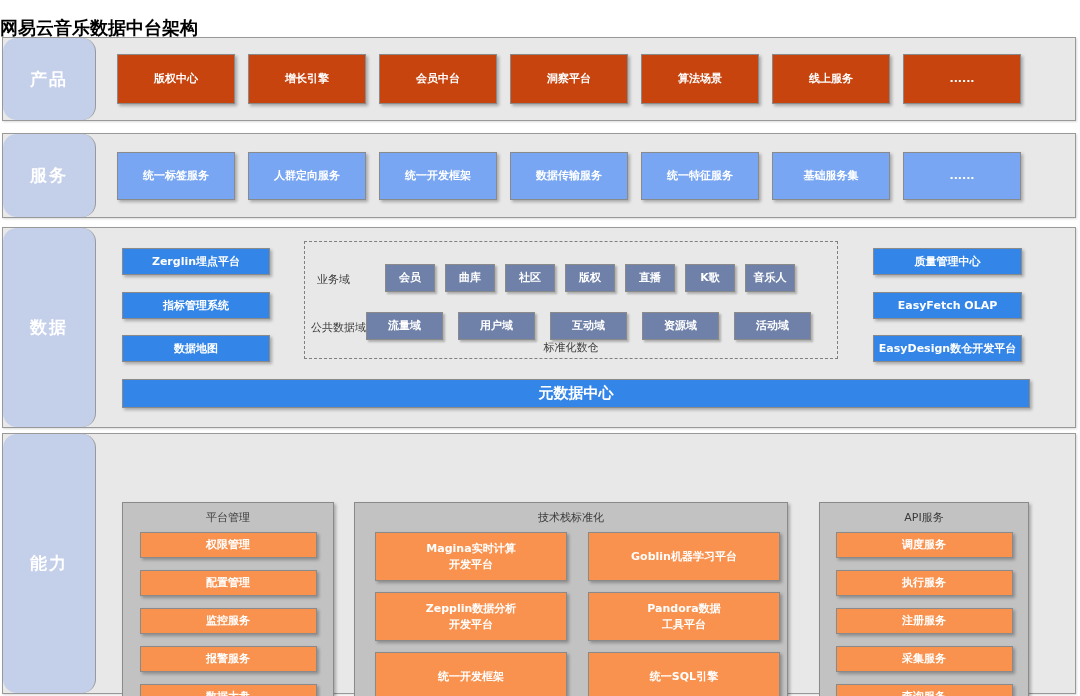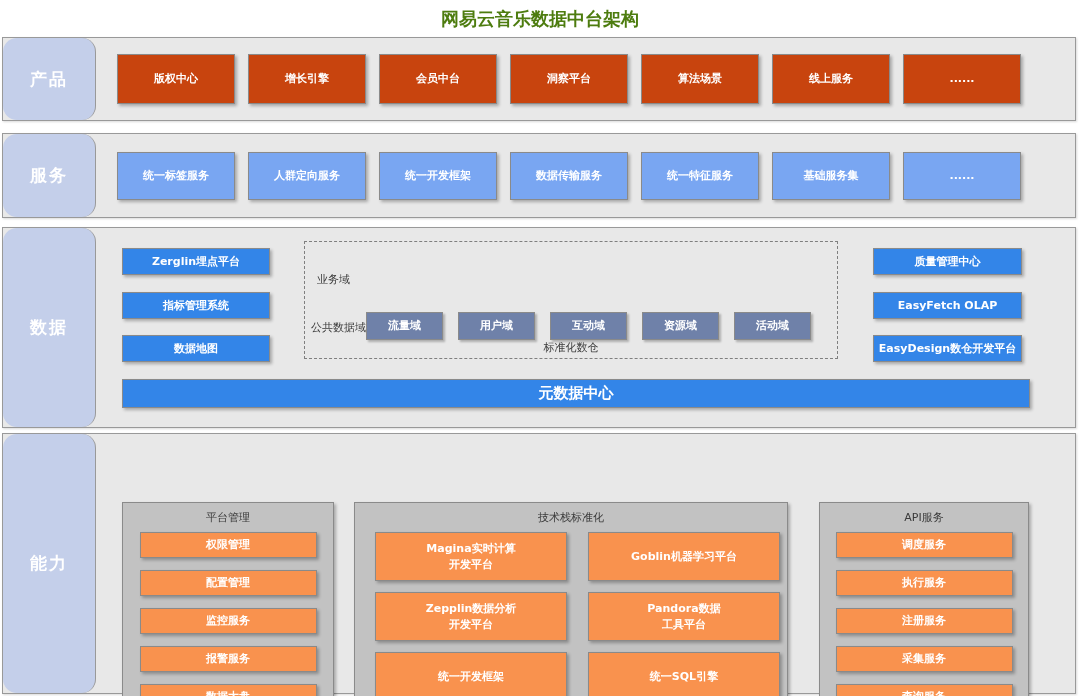--- a/index.html
+++ b/index.html
@@ -2,22 +2,22 @@
 <html><head>
 <meta charset="utf-8">
 <style>
   html,body{margin:0;padding:0;}
   body{
     width:1080px;height:696px;position:relative;background:#ffffff;
     font-family:"DejaVu Sans","Liberation Sans",sans-serif;
     overflow:hidden;
   }
   .title{
-    position:absolute;top:7px;left:0;width:100%;text-align:center;
-    font-size:18px;font-weight:bold;color:#4d7c0f;
+    position:absolute;top:16px;left:0;width:100%;
+    font-size:18px;font-weight:bold;color:#000000;
   }
   .band{
     position:absolute;left:2px;width:1074px;background:#E8E8E8;
     border:1px solid #999;box-sizing:border-box;display:flex;
     box-shadow:1px 1px 2px rgba(0,0,0,0.15);
   }
   #band-product{top:37px;height:84px;}
   #band-service{top:133px;height:85px;}
   #band-data{top:227px;height:201px;}
   #band-capability{top:433px;height:261px;}
@@ -106,20 +106,29 @@
 
 <div class="band" id="band-data">
   <div class="rail">数据</div>
   <div class="content">
     <div class="box blue side-box" style="left:26px;top:20px;">Zerglin埋点平台</div>
     <div class="box blue side-box" style="left:26px;top:64px;">指标管理系统</div>
     <div class="box blue side-box" style="left:26px;top:107px;">数据地图</div>
 
     <div class="warehouse">
       <div class="wh-label" style="left:12px;top:30px;">业务域</div>
+      <div class="wh-row" id="wh-row-business">
+        <div class="box slate">会员</div>
+        <div class="box slate">曲库</div>
+        <div class="box slate">社区</div>
+        <div class="box slate">版权</div>
+        <div class="box slate">直播</div>
+        <div class="box slate">K歌</div>
+        <div class="box slate">音乐人</div>
+      </div>
       <div class="wh-label" style="left:6px;top:78px;">公共数据域</div>
       <div class="wh-row" id="wh-row-common">
         <div class="box slate">流量域</div>
         <div class="box slate">用户域</div>
         <div class="box slate">互动域</div>
         <div class="box slate">资源域</div>
         <div class="box slate">活动域</div>
       </div>
       <div class="wh-caption">标准化数仓</div>
     </div>

